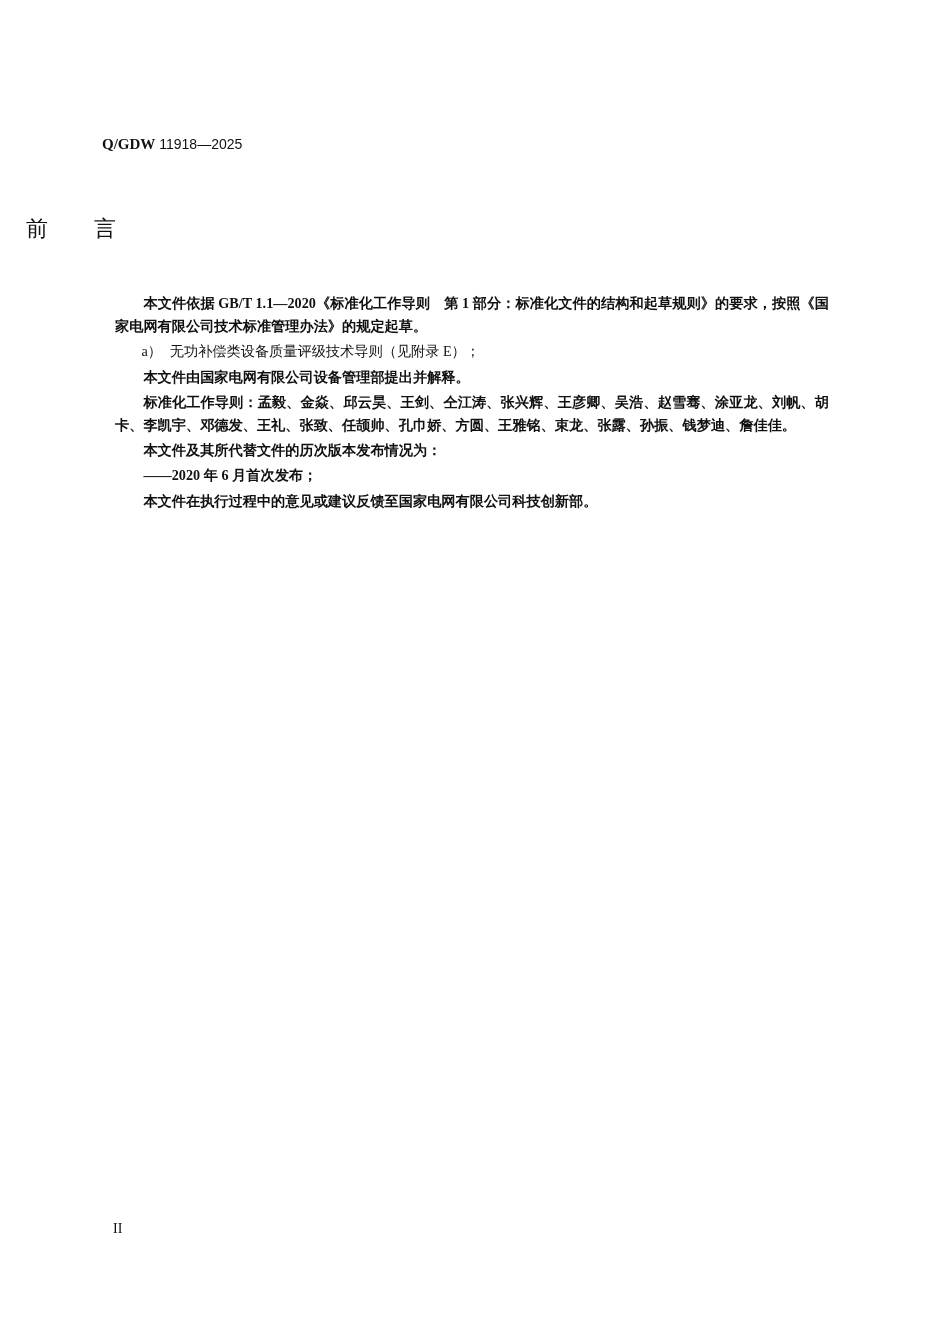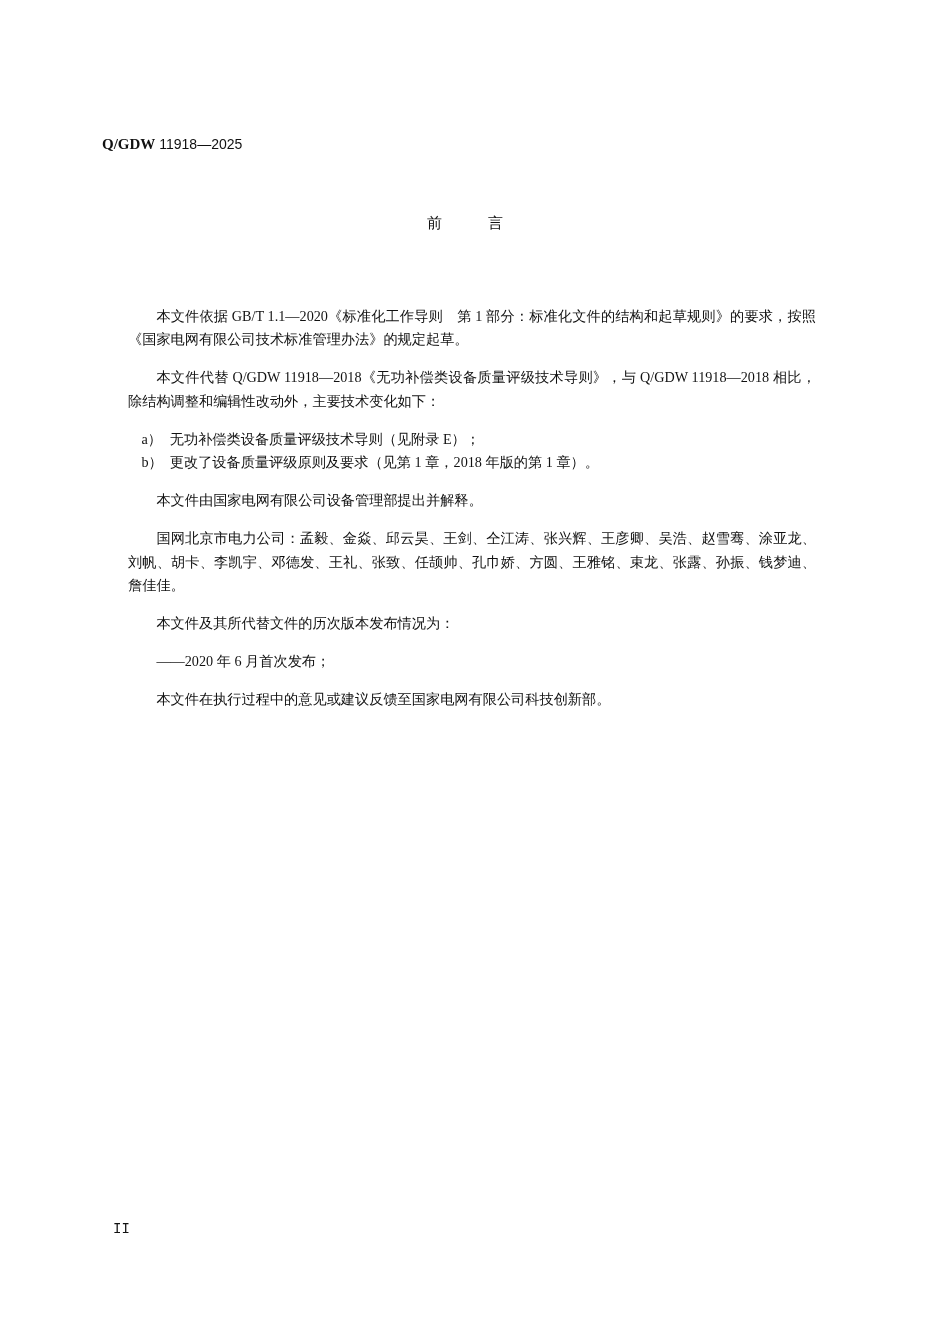--- a/index.html
+++ b/index.html
@@ -5,53 +5,51 @@
     html, body { margin: 0; padding: 0; background: #ffffff; }
     body { width: 950px; height: 1333px; position: relative; overflow: hidden; color: #111; }
     .page { position: absolute; left: 0; top: 0; width: 950px; height: 1278px; background: #fff; }
     .doc-code {
       position: absolute; left: 102px; top: 136px;
       font-family: "Liberation Sans", sans-serif; font-size: 14px; color: #111;
     }
     .doc-code .code-prefix { font-family: "Liberation Serif", serif; font-weight: bold; font-size: 15px; }
     .doc-code .code-number { font-family: "Liberation Sans", sans-serif; font-size: 14px; }
     .title {
-      position: absolute; left: 0; width: 950px; top: 214px; text-align: center;
-      font-family: "DejaVu Sans", sans-serif; font-size: 15px; color: #111;
+      position: absolute; left: 0; width: 950px; top: 214px; 
+      font-family: "DejaVu Sans", sans-serif; font-size: 22px; color: #111;
       letter-spacing: 46px; padding-left: 26px; box-sizing: border-box;
     }
     .body-text {
       position: absolute; left: 113px; top: 290px; width: 718px;
       font-family: "Liberation Serif", "DejaVu Serif", serif; font-size: 14.2px;
       line-height: 23.2px; color: #111; text-align: justify;
     }
-    .para { margin: 15px; text-indent: 2em; }
+    .para { margin: 2px; text-indent: 2em; font-weight: bold; }
     .list-item { margin: 0; padding-left: 2em; }
     .list-item .marker { display: inline-block; width: 2em; }
     .page-number {
       position: absolute; left: 113px; top: 1221px;
-      font-family: Liberation Mono, monospace; font-size: 14px; color: #111;
+      font-family: Liberation Serif, serif; font-size: 14px; color: #111;
     }
   </style>
 </head>
 <body>
 
 <div class="page">
   <div class="doc-code">
     <span class="code-prefix">Q/GDW</span><span class="code-number"> 11918—2025</span>
   </div>
 
   <div class="title">前言</div>
 
   <div class="body-text">
     <p class="para">本文件依据 GB/T 1.1—2020《标准化工作导则　第 1 部分：标准化文件的结构和起草规则》的要求，按照《国家电网有限公司技术标准管理办法》的规定起草。</p>
-    <p class="para">本文件代替 Q/GDW 11918—2018《无功补偿类设备质量评级技术导则》，与 Q/GDW 11918—2018 相比，除结构调整和编辑性改动外，主要技术变化如下：</p>
     <p class="list-item"><span class="marker">a）</span><span>无功补偿类设备质量评级技术导则（见附录 E）；</span></p>
-    <p class="list-item"><span class="marker">b）</span><span>更改了设备质量评级原则及要求（见第 1 章，2018 年版的第 1 章）。</span></p>
     <p class="para">本文件由国家电网有限公司设备管理部提出并解释。</p>
-    <p class="para">国网北京市电力公司：孟毅、金焱、邱云昊、王剑、仝江涛、张兴辉、王彦卿、吴浩、赵雪骞、涂亚龙、刘帆、胡卡、李凯宇、邓德发、王礼、张致、任颉帅、孔巾娇、方圆、王雅铭、束龙、张露、孙振、钱梦迪、詹佳佳。</p>
+    <p class="para">标准化工作导则：孟毅、金焱、邱云昊、王剑、仝江涛、张兴辉、王彦卿、吴浩、赵雪骞、涂亚龙、刘帆、胡卡、李凯宇、邓德发、王礼、张致、任颉帅、孔巾娇、方圆、王雅铭、束龙、张露、孙振、钱梦迪、詹佳佳。</p>
     <p class="para">本文件及其所代替文件的历次版本发布情况为：</p>
     <p class="para">——2020 年 6 月首次发布；</p>
     <p class="para">本文件在执行过程中的意见或建议反馈至国家电网有限公司科技创新部。</p>
   </div>
 
   <div class="page-number">II</div>
 </div>
 
 </body></html>

